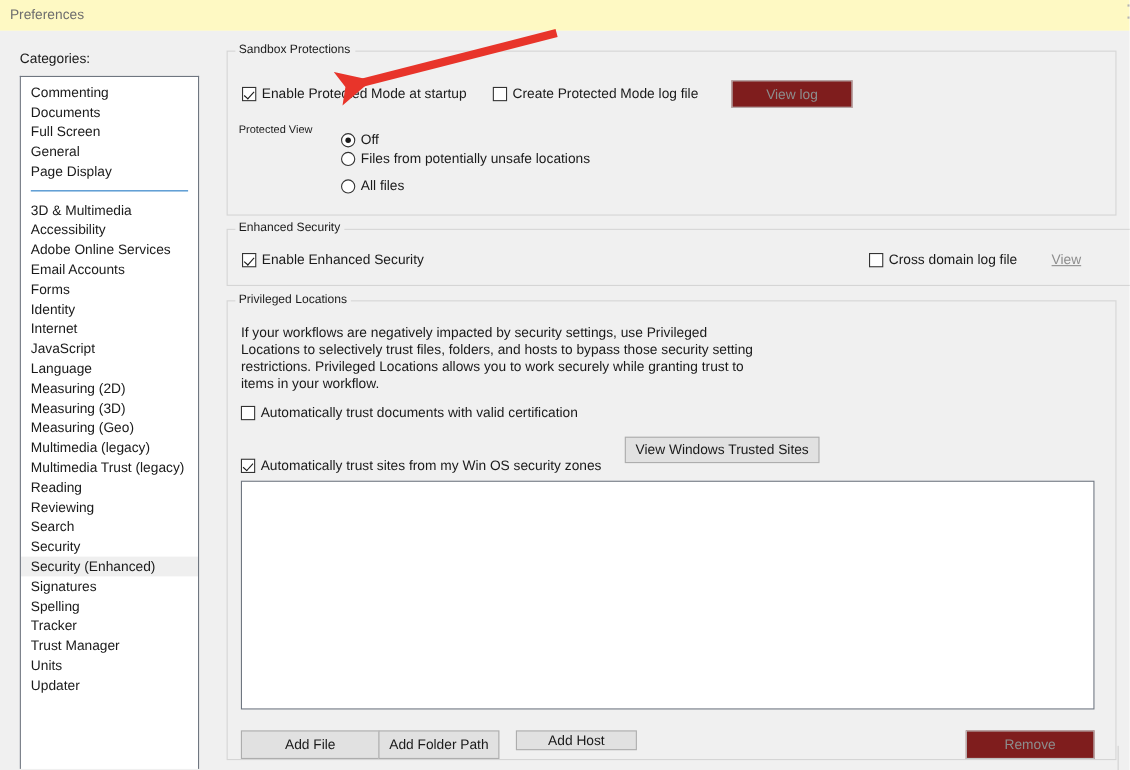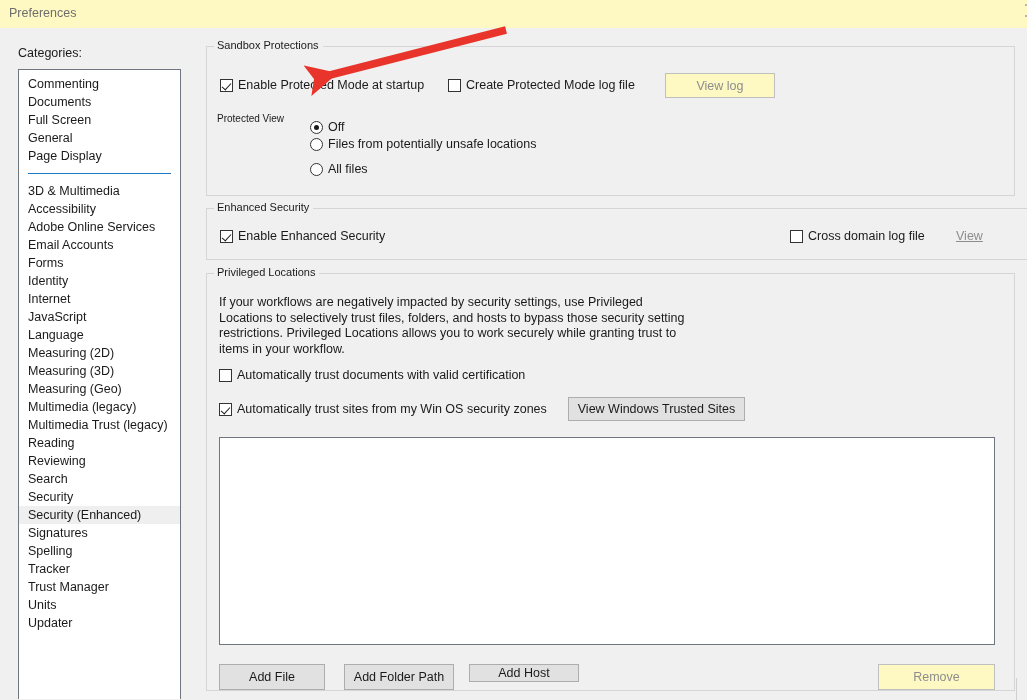--- a/index.html
+++ b/index.html
@@ -172,21 +172,21 @@
     font-family: "Liberation Sans", sans-serif;
     font-size: 12.5px;
     color: #1a1a1a;
     text-align: center;
     cursor: default;
     display: flex;
     align-items: center;
     justify-content: center;
   }
   .btn.disabled {
-    background: #fef9c3;
+    background: #7f1d1d;
     border-color: #bfbfbf;
     color: #8d8d8d;
   }
   .linkbtn {
     position: absolute;
     font-size: 12.5px;
     color: #8d8d8d;
     text-decoration: underline;
     cursor: default;
     white-space: nowrap;
@@ -330,30 +330,30 @@
       <div class="group-legend">Privileged Locations</div>
     </div>
 
     <div id="pl-desc" style="left:22px; top:267px;">If your workflows are negatively impacted by security settings, use Privileged Locations to selectively trust files, folders, and hosts to bypass those security setting restrictions. Privileged Locations allows you to work securely while granting trust to items in your workflow.</div>
 
     <div class="ckrow" style="left:22px; top:340px;">
       <span class="checkbox"></span>
       <span class="ck-label">Automatically trust documents with valid certification</span>
     </div>
 
-    <div class="ckrow" style="left:22px; top:374px;">
+    <div class="ckrow" style="left:22px; top:388px;">
       <span class="checkbox checked"></span>
       <span class="ck-label">Automatically trust sites from my Win OS security zones</span>
     </div>
 
     <div class="btn" style="left:371px; top:369px; width:177px; height:24px;">View Windows Trusted Sites</div>
 
     <div id="pl-listbox" style="left:22px; top:409px; width:776px; height:208px;"></div>
 
-    <div class="btn" style="left:22px; top:636px; width:106px; height:26px;">Add File</div>
+    <div class="btn" style="left:22px; top:636px; width:126px; height:26px;">Add File</div>
     <div class="btn" style="left:147px; top:636px; width:110px; height:26px;">Add Folder Path</div>
     <div class="btn" style="left:272px; top:636px; width:110px; height:18px;">Add Host</div>
     <div class="btn disabled" style="left:681px; top:636px; width:117px; height:26px;">Remove</div>
 
   </div>
 
   <div id="right-edge-line"></div>
 </div>
 
 <svg id="arrow-annotation" viewBox="0 0 1027 700">

